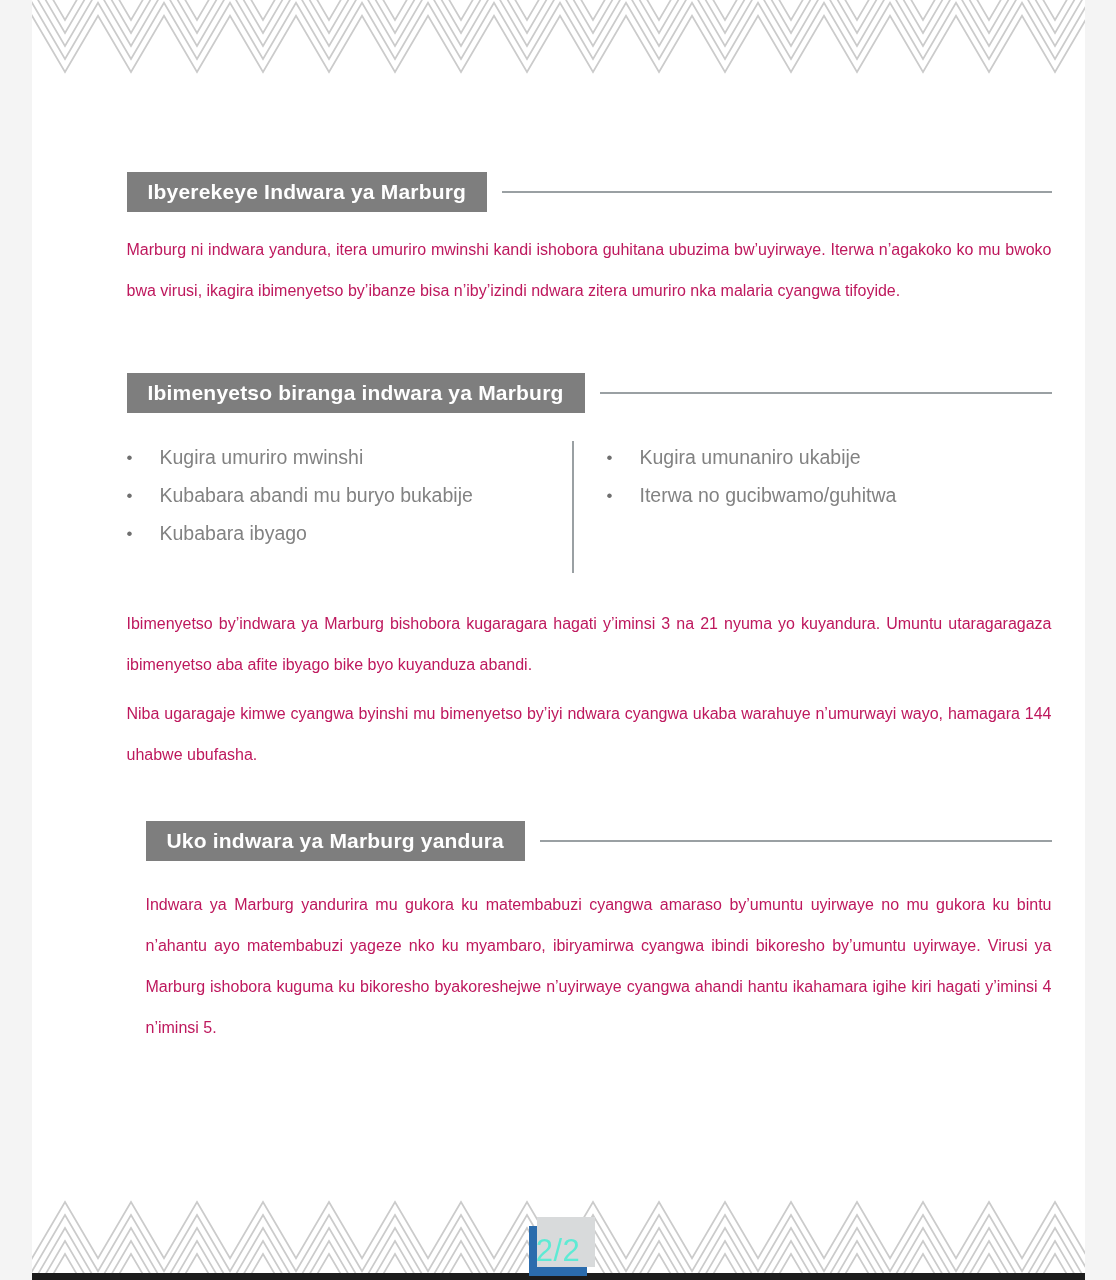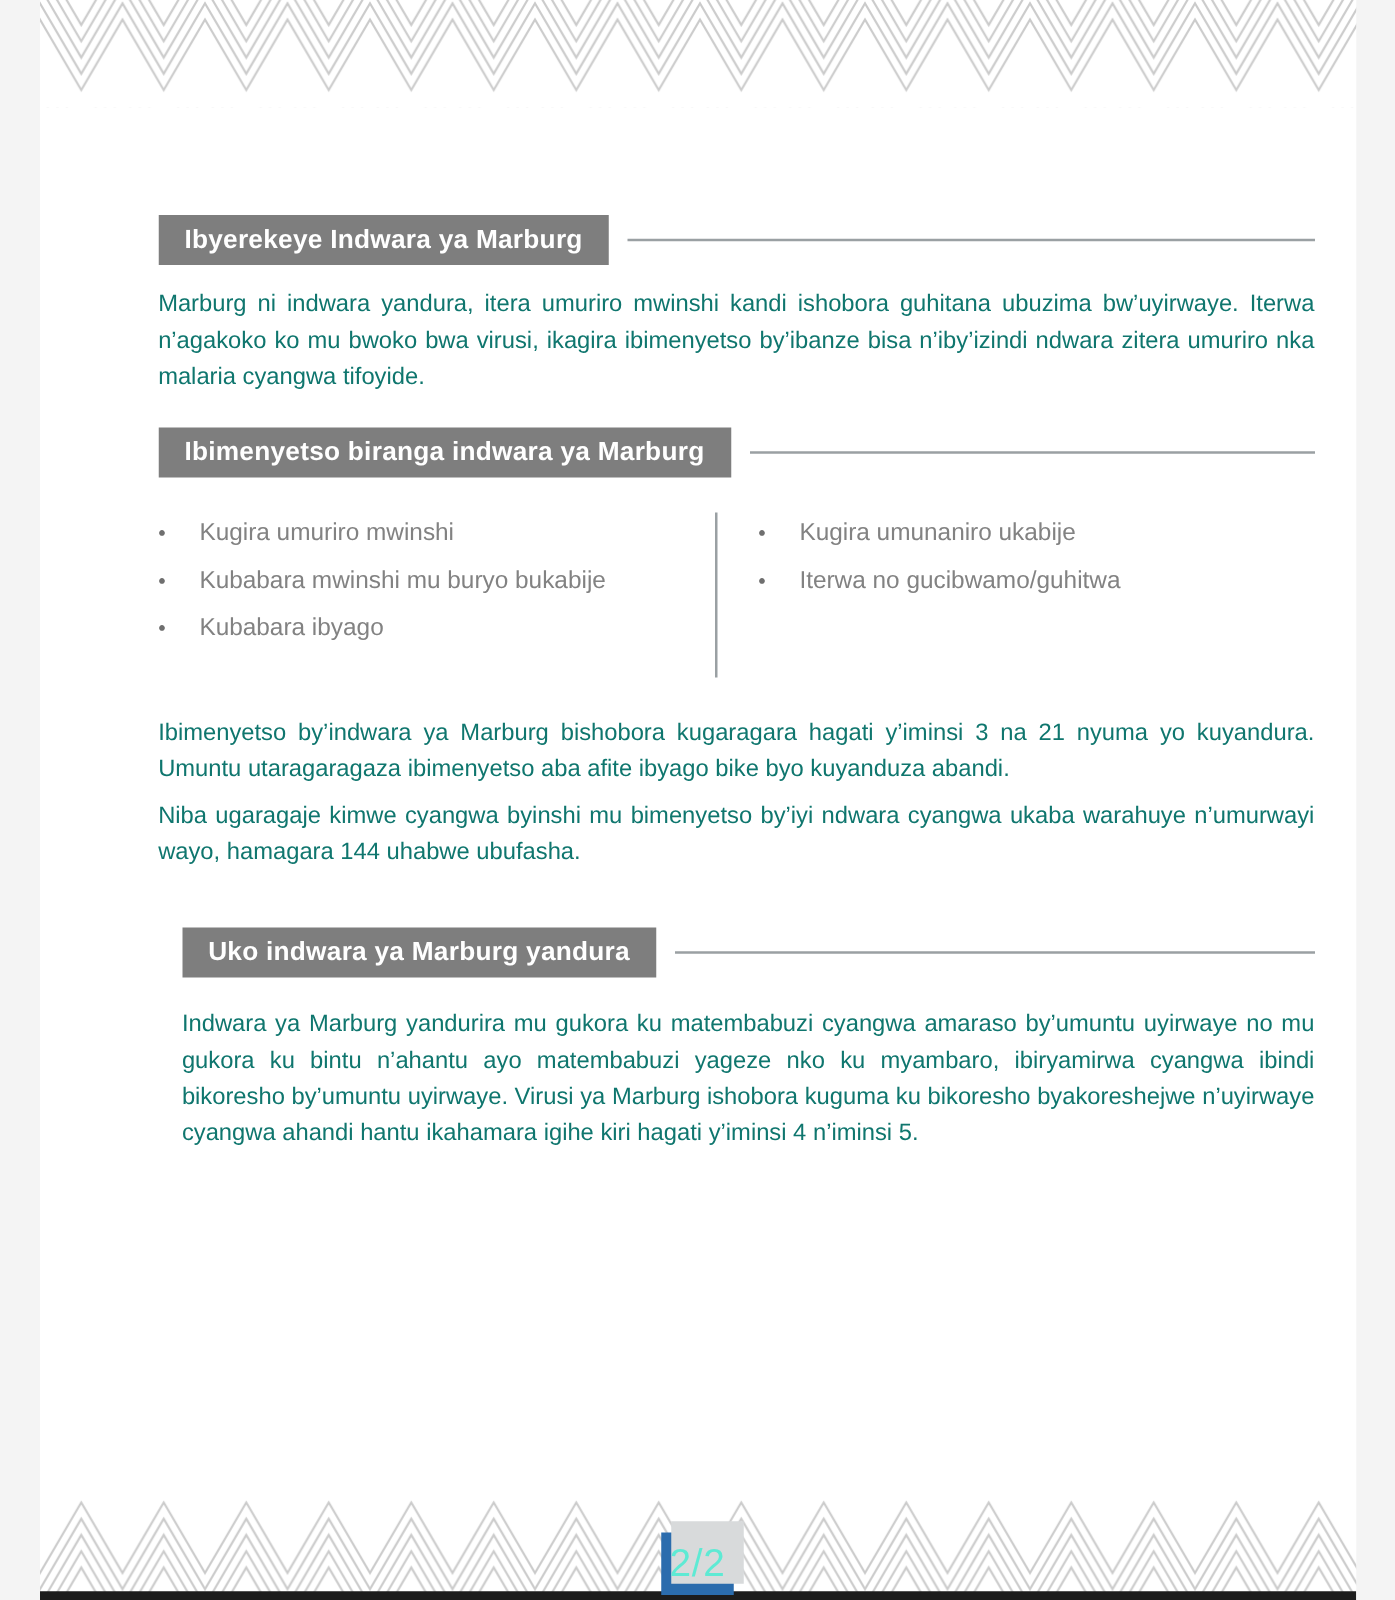--- a/index.html
+++ b/index.html
@@ -23,26 +23,26 @@
   .sec-title {
     display: inline-flex; align-items: center;
     height: 40px; padding: 0 21px;
     background: #7e7e7e; color: #ffffff;
     font-size: 21px; font-weight: bold; letter-spacing: 0.2px;
     white-space: nowrap;
   }
   .sec-rule { flex: 1; height: 2px; background: #9aa0a3; margin-left: 15px; }
 
   .body-p {
-    color: #0f766e; font-size: 19px; line-height: 29px;
+    color: #be185d; font-size: 16px; line-height: 41px;
     text-align: justify;
   }
   .sec1 .body-p { margin-top: 17px; }
 
-  .sec2 { margin-top: 26px; }
+  .sec2 { margin-top: 62px; }
   .bullet-cols { display: flex; margin-top: 28px; min-height: 132px; }
   .bullet-col { list-style: none; }
   .bullet-col.left { width: 445px; padding-top: 2px; }
   .v-divider { width: 2px; background: #9aa0a3; }
   .bullet-col.right { flex: 1; padding-left: 33px; padding-top: 2px; }
   .bullet-item {
     display: flex; color: #828282; font-size: 19.5px;
     line-height: 29px; margin-bottom: 9px;
   }
   .bullet-dot { width: 33px; flex: 0 0 33px; color: #6f6f6f; font-size: 17px; }
@@ -105,21 +105,21 @@
       </div>
 
       <div class="bullet-cols">
         <ul class="bullet-col left">
           <li class="bullet-item">
             <span class="bullet-dot">•</span>
             <span>Kugira umuriro mwinshi</span>
           </li>
           <li class="bullet-item">
             <span class="bullet-dot">•</span>
-            <span>Kubabara mwinshi mu buryo bukabije</span>
+            <span>Kubabara abandi mu buryo bukabije</span>
           </li>
           <li class="bullet-item">
             <span class="bullet-dot">•</span>
             <span>Kubabara ibyago</span>
           </li>
         </ul>
         <div class="v-divider"></div>
         <ul class="bullet-col right">
           <li class="bullet-item">
             <span class="bullet-dot">•</span>

